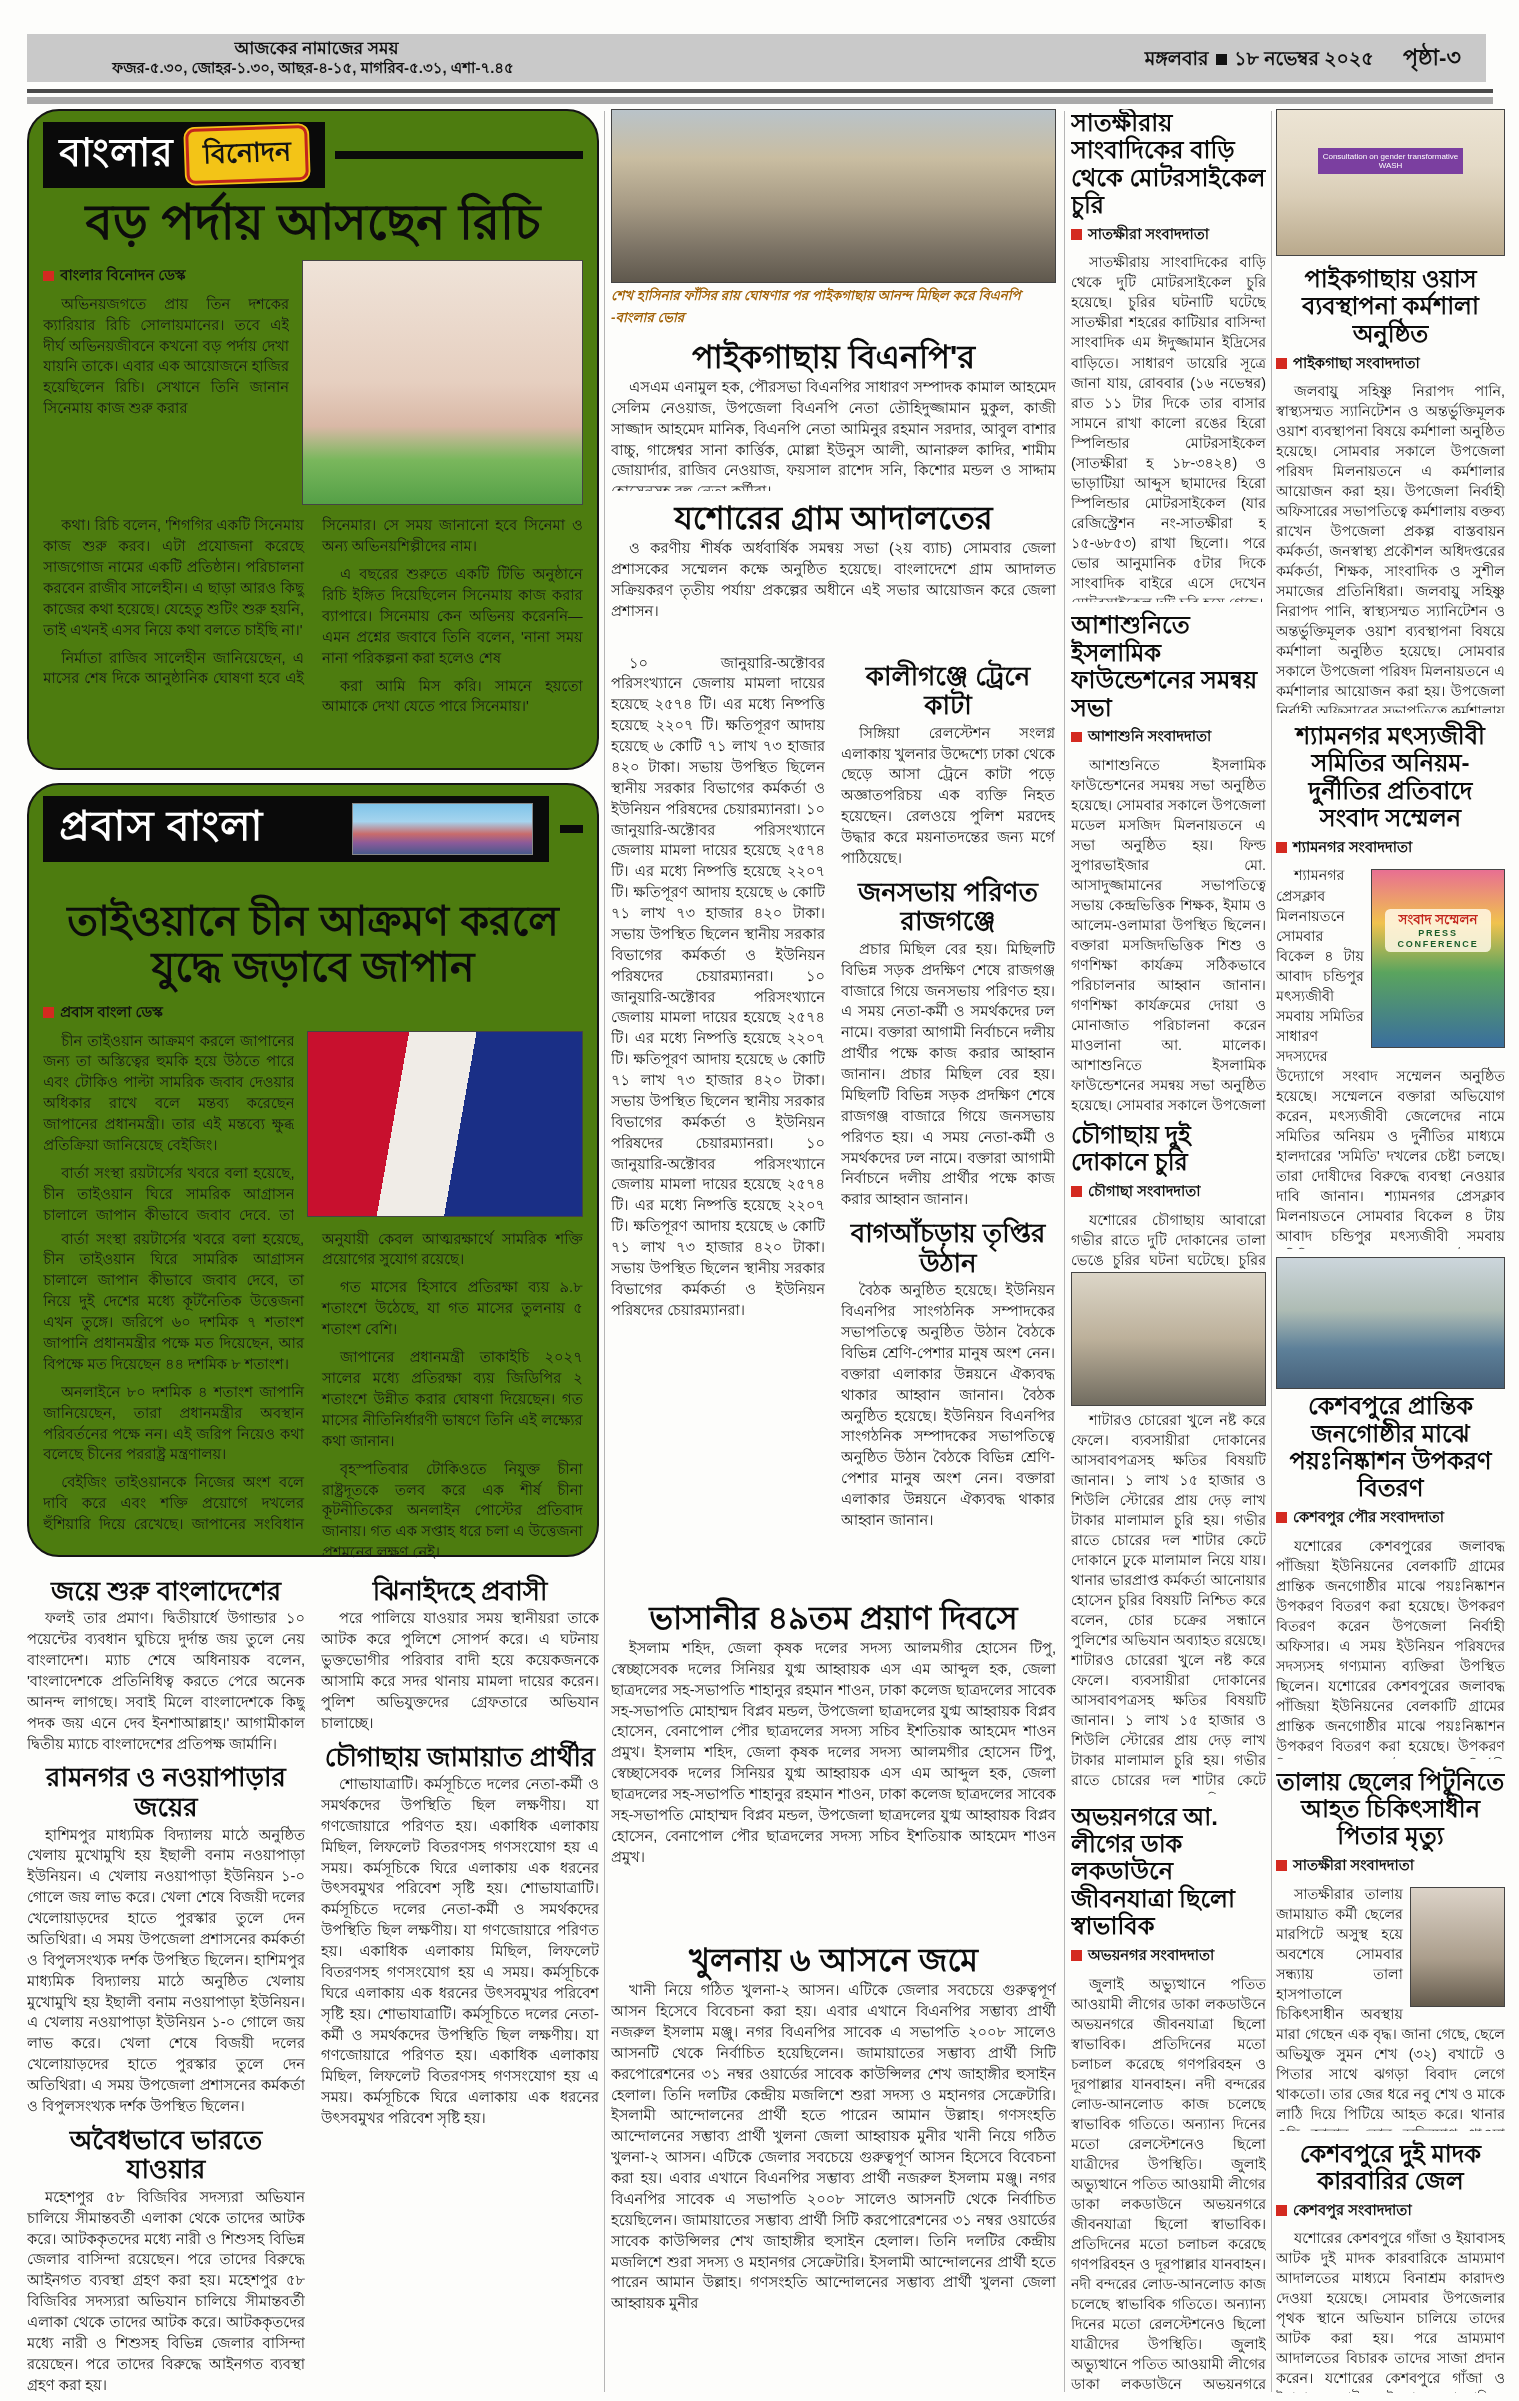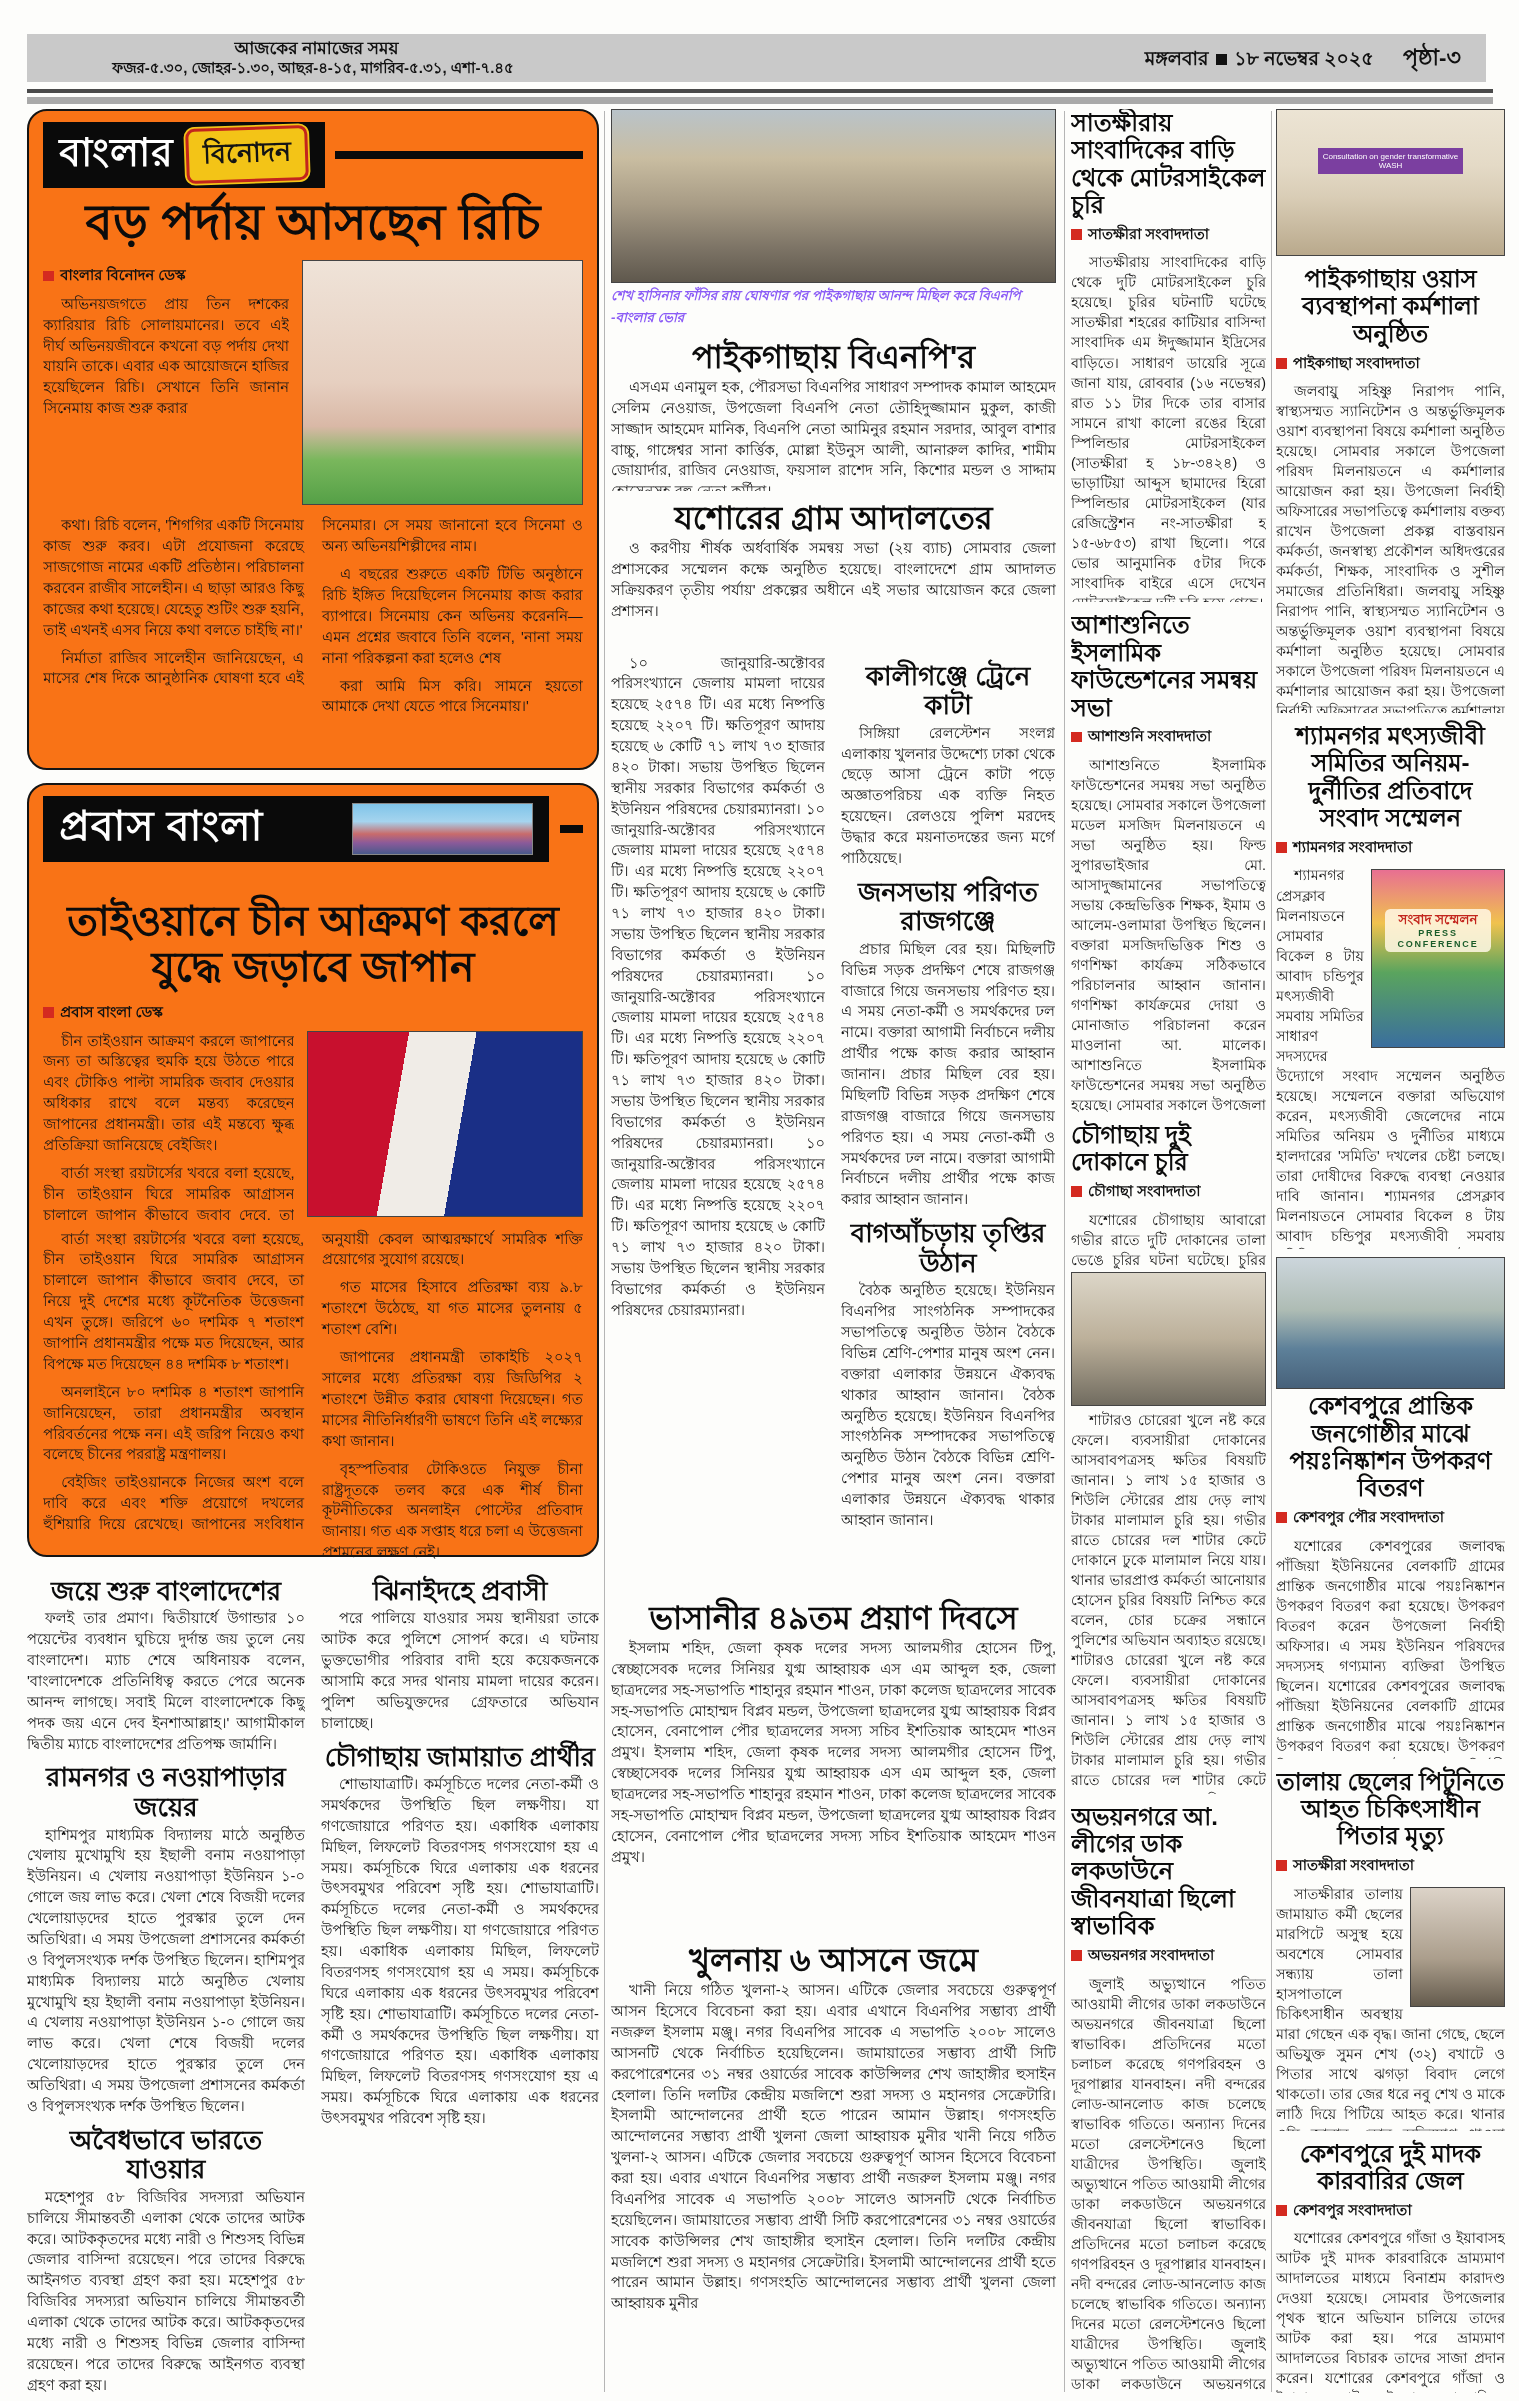--- a/index.html
+++ b/index.html
@@ -20,26 +20,26 @@
   
   .body-text{font-size:14.7px;line-height:1.42;text-align:justify;color:#161616;margin:0 0 7.1px 0;text-indent:18px;}
   .byline{display:flex;align-items:center;gap:6.3px;font-weight:bold;font-size:14.7px;margin:3.6px 0 5.4px 0;}
   .byline-sq{width:10.7px;height:10.7px;background:#d42a20;flex:0 0 auto;}
   .hl{font-weight:bold;color:#0c0c0c;text-align:center;line-height:1.14;margin:0;}
   .hl-xl{font-size:49px;}
   .hl-lg{font-size:41px;margin-top:36px;}
   .hl-md{font-size:32px;}
   .hl-sm{font-size:26px;}
   .hl-xs{font-size:24px;text-align:left;}
-  .caption{font-size:13.4px;font-style:italic;font-weight:bold;color:#8b5cf6;margin:2.7px 0 5.4px 0;}
+  .caption{font-size:13.4px;font-style:italic;font-weight:bold;color:#a16207;margin:2.7px 0 5.4px 0;}
   .photo{border:0.9px solid #444;position:relative;overflow:hidden;}
   .clip{overflow:hidden;}
   
   .grp-left{position:absolute;left:27px;top:109px;width:572px;}
-  .sec-box{border:2.7px solid #151515;border-radius:20px;padding:10.7px 14.3px;background:#f97316;position:relative;}
+  .sec-box{border:2.7px solid #151515;border-radius:32px;padding:10.7px 14.3px;background:#4d7c0f;position:relative;}
   .mast{display:flex;align-items:center;margin-bottom:7.1px;}
   .mast-bar{background:#0a0a0a;color:#fff;display:flex;align-items:center;gap:12.5px;padding:7.1px 16px;height:52px;}
   .mast-brand{font-size:39px;font-weight:bold;letter-spacing:0.9px;}
   .badge{background:#f3c417;color:#141414;border:3.6px solid #c3251d;border-radius:9px;font-size:27px;font-weight:bold;padding:1.8px 14.3px;box-shadow:0 0 0 1.8px #f3c417;transform:rotate(-2deg);}
   .mast-line{flex:1;height:8px;background:#0a0a0a;margin-left:10.7px;}
   .two-col{column-count:2;column-gap:18px;}
   .row{display:flex;gap:12.5px;}
   .ph-richie{background:linear-gradient(180deg,#efe3d8 0%,#e6cfc0 50%,#d9b8a6 68%,#79b75c 82%,#55a047 100%);}
   .ph-flags{background:linear-gradient(180deg,#7fc4e9 0%,#a5d4ee 35%,#c96b6b 60%,#8a5a9a 78%,#4a5a8a 100%);}
   .ph-leaders{background:linear-gradient(100deg,#c8102e 0%,#c8102e 33%,#f0ece7 33%,#f0ece7 55%,#1a2f86 55%,#1a2f86 100%);}

